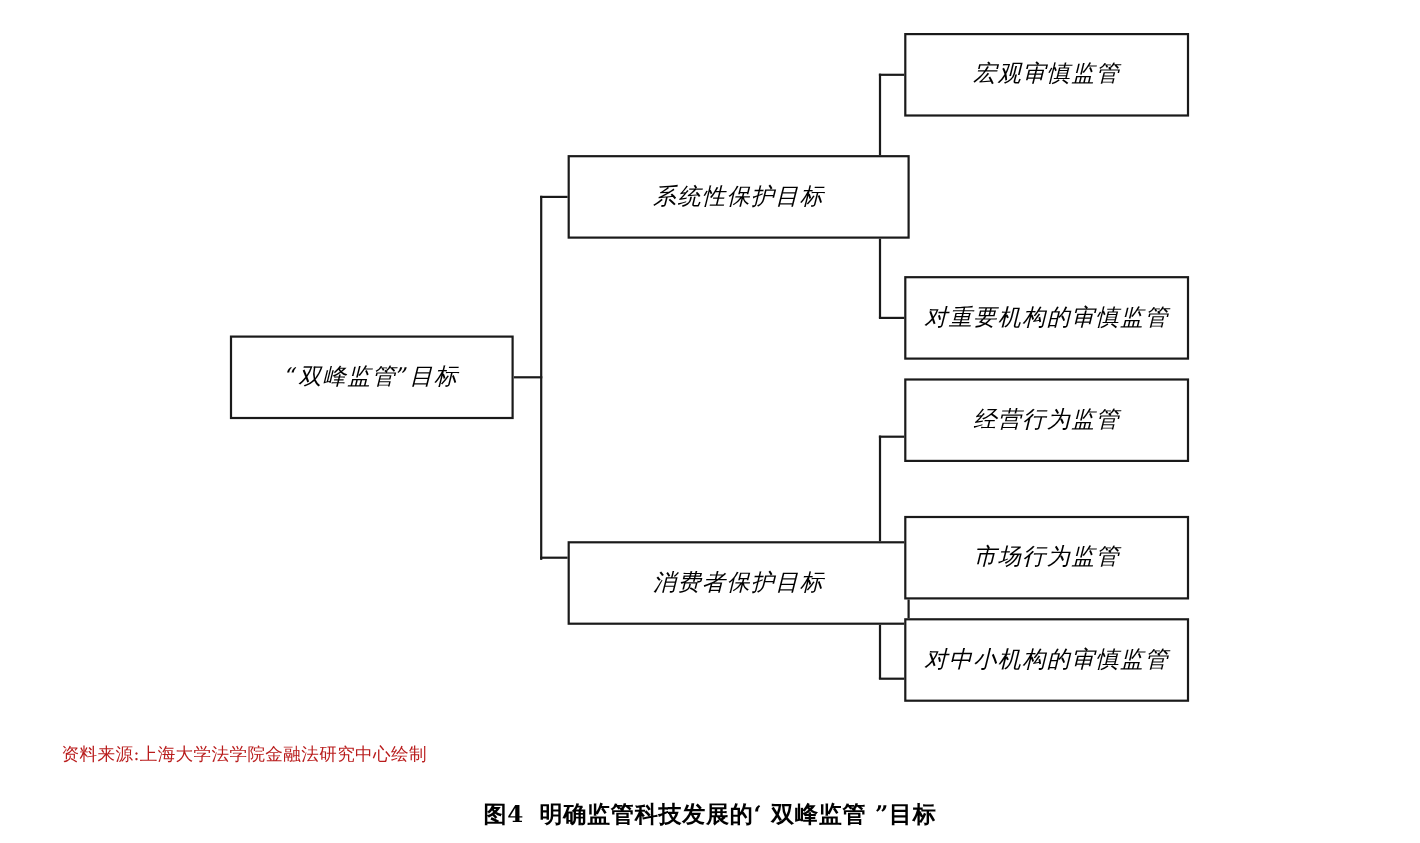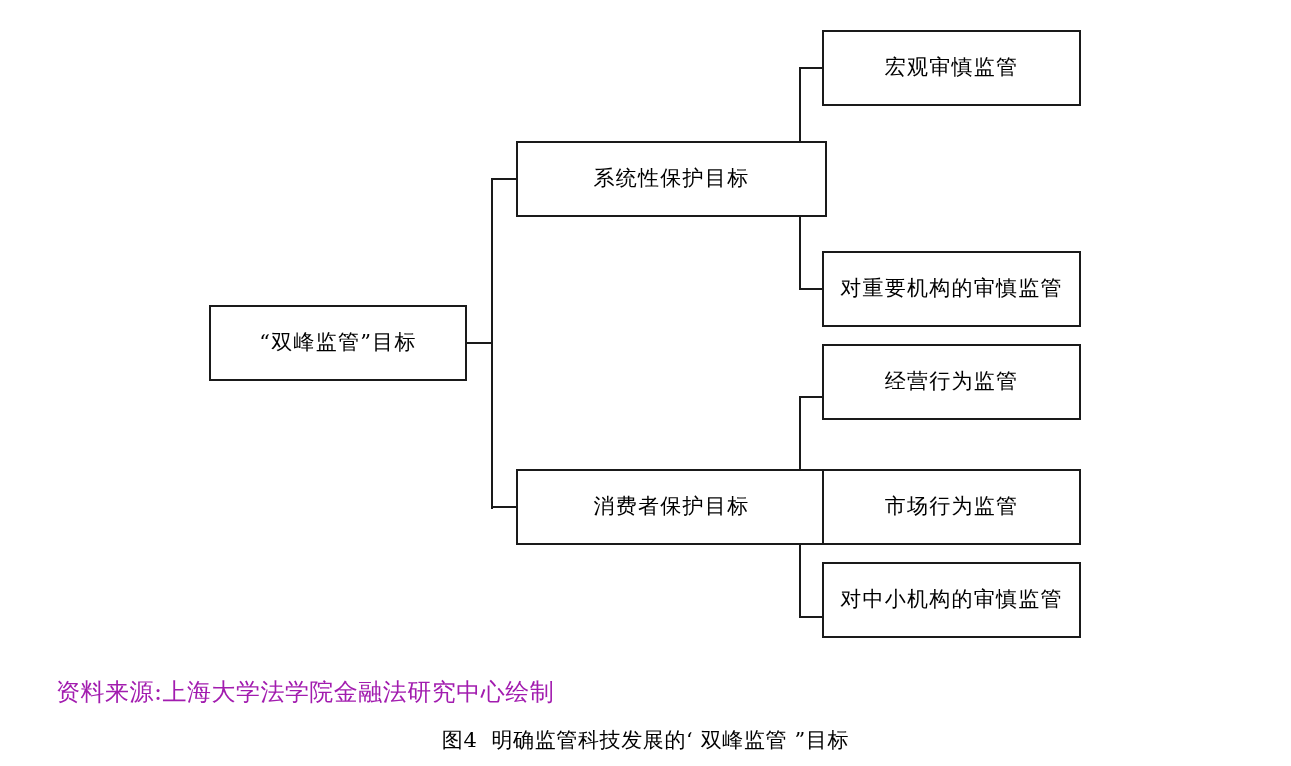--- a/index.html
+++ b/index.html
@@ -26,38 +26,39 @@
     align-items: center;
     justify-content: center;
     color: #000000;
     line-height: 1.1;
     white-space: nowrap;
     z-index: 3;
   }
   .node-label {
     display: block;
     letter-spacing: 0.06em;
+    font-style: italic;
   }
 
   .node.root {
     left: 209px;
     top: 305px;
     width: 258px;
     height: 76px;
   }
   .node.root .node-label { font-size: 21px; }
 
   .node.mid {
     left: 516px;
     width: 311px;
     height: 76px;
   }
   .node.mid .node-label { font-size: 21px; }
   .node.mid-0 { top: 141px; }
-  .node.mid-1 { top: 469px; }
+  .node.mid-1 { top: 492px; }
 
   .node.leaf {
     left: 822px;
     width: 259px;
     height: 76px;
   }
   .node.leaf .node-label { font-size: 21px; }
   .node.leaf-0 { top: 30px; }
   .node.leaf-1 { top: 141px; }
   .node.leaf-2 { top: 251px; }
@@ -92,33 +93,33 @@
   .spine-rightB { left: 799px; top: 396px; height: 221px; }
   .branch-b-0   { left: 799px; top: 396px; width: 25px; }
   .branch-b-1   { left: 799px; top: 506px; width: 25px; }
   .branch-b-2   { left: 799px; top: 616px; width: 25px; }
 
   
   .source-note {
     position: absolute;
     left: 56px;
     top: 676px;
-    font-size: 24px;
-    color: #a21caf;
+    font-size: 16px;
+    color: #b91c1c;
     letter-spacing: 0.02em;
     white-space: nowrap;
   }
   .figure-caption {
     position: absolute;
     left: 0;
     top: 726px;
     width: 1291px;
     text-align: center;
     font-size: 21px;
-    font-weight: normal;
+    font-weight: bold;
     color: #000000;
     letter-spacing: 0.03em;
     white-space: nowrap;
   }
   .figure-caption .cap-num { margin-right: 14px; }
 </style>
 </head>
 <body>
 
 <div id="page">

